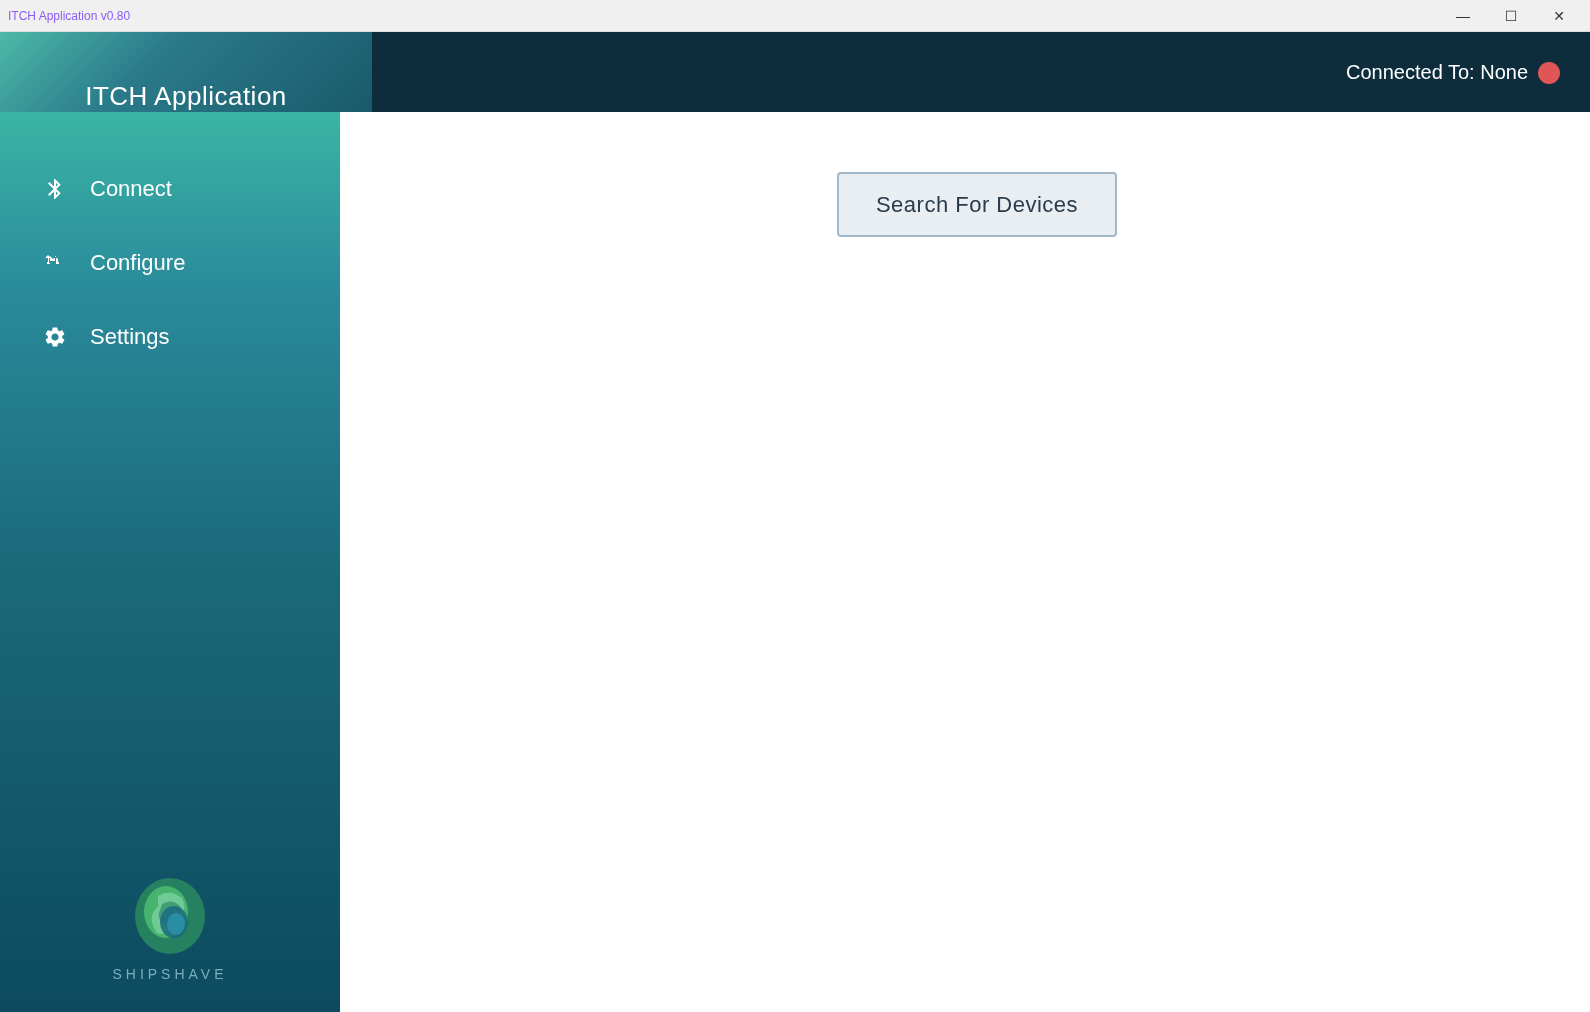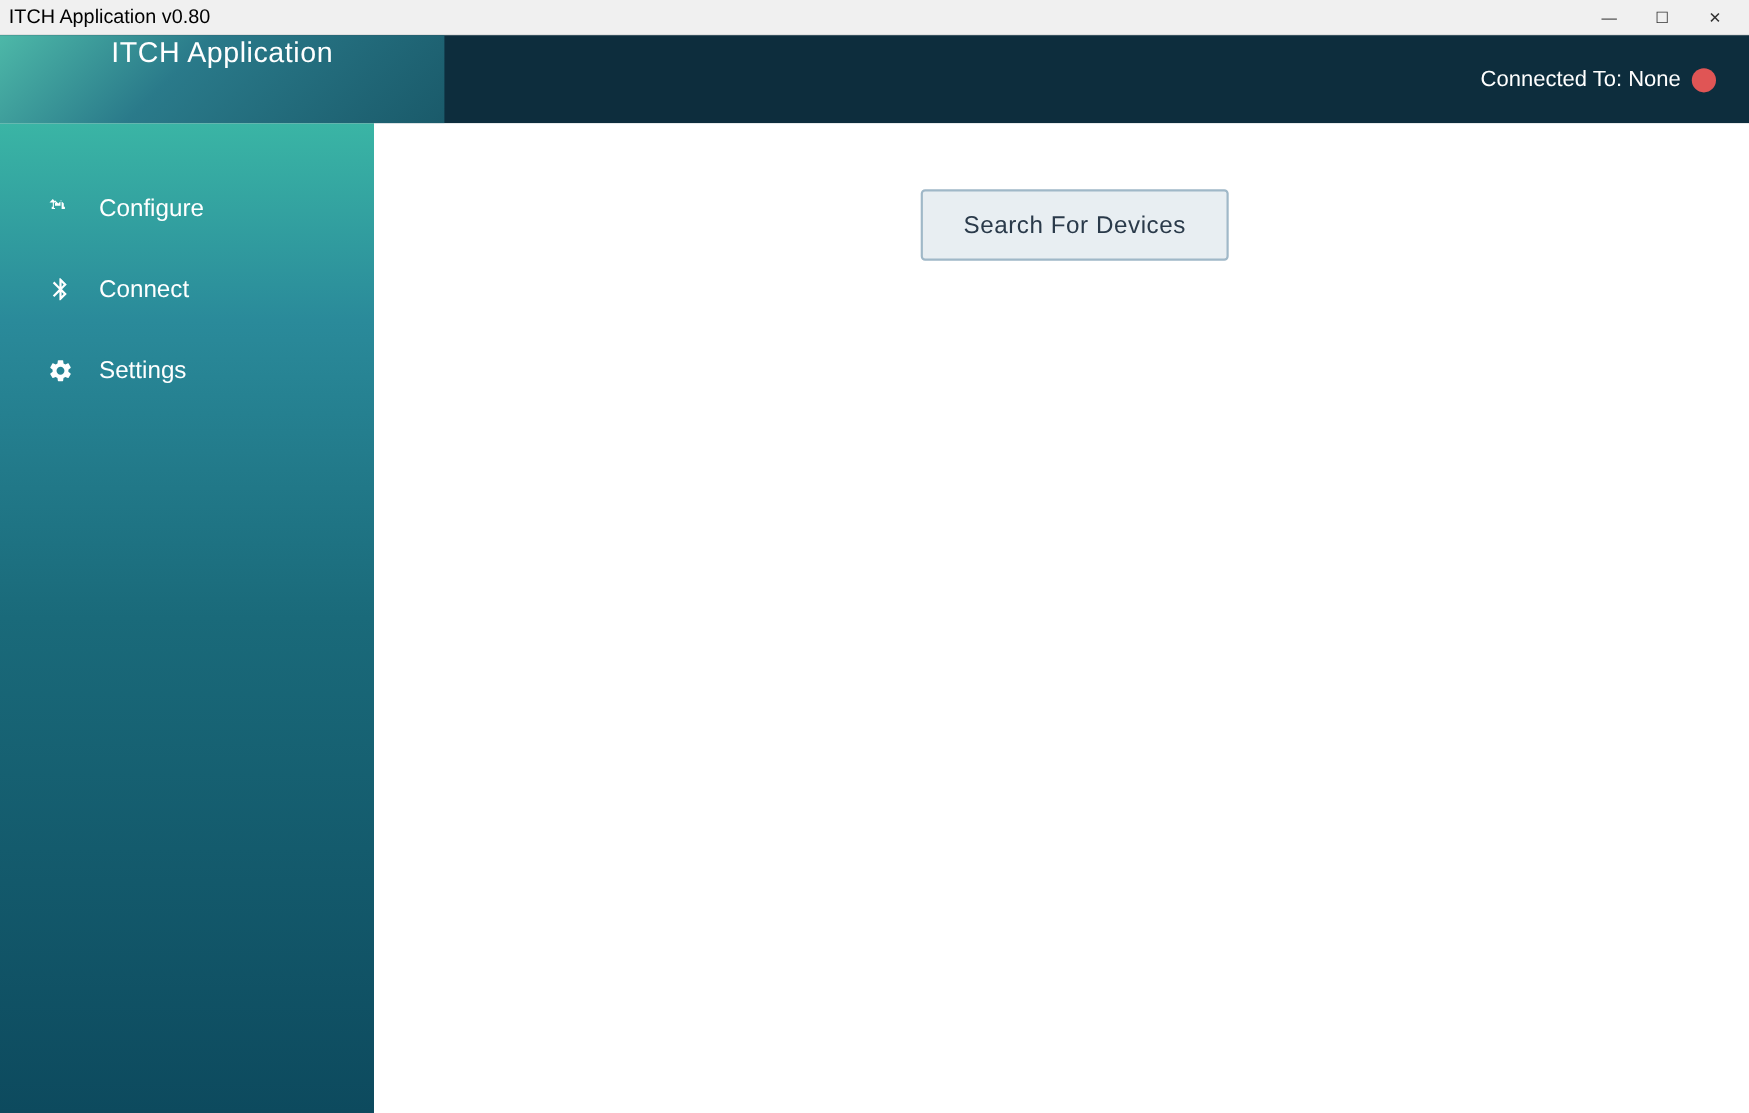--- a/index.html
+++ b/index.html
@@ -22,22 +22,22 @@
       height: 32px;
       background: #f0f0f0;
       display: flex;
       align-items: center;
       justify-content: space-between;
       padding: 0 8px;
       border-bottom: 1px solid #ddd;
     }
 
     .title-bar-text {
-      font-size: 18px;
-      color: #000000;
+      font-size: 12px;
+      color: #8b5cf6;
     }
 
     .title-bar-controls {
       display: flex;
       gap: 2px;
     }
 
     .title-bar-btn {
       width: 46px;
       height: 32px;
@@ -63,25 +63,25 @@
     .app-header {
       width: 100%;
       height: 80px;
       background: #0d2d3d;
       display: flex;
       align-items: center;
       justify-content: space-between;
     }
 
     .header-title-area {
-      width: 404px;
+      width: 372px;
       height: 100%;
       background: linear-gradient(135deg, #4db8a8 0%, #2a7a8a 40%, #1a5a6a 100%);
       display: flex;
-      align-items: flex-start;
+      align-items: flex-end;
       justify-content: center;
     }
 
     .header-title {
       color: white;
       font-size: 26px;
       font-weight: 400;
       letter-spacing: 0.5px;
     }
 
@@ -215,45 +215,57 @@
     </div>
   </div>
 
   <div class="main-layout">
 
     <div class="sidebar">
 
       <div class="nav-item">
         <div class="nav-icon">
           <svg width="24" height="24" viewBox="0 0 24 24" fill="white">
+            <path d="M17.71 7.71L12 2h-1v7.59L6.41 5 5 6.41 10.59 12 5 17.59 6.41 19 11 14.41V22h1l5.71-5.71-4.3-4.29 4.3-4.29zM13 5.83l1.88 1.88L13 9.59V5.83zm1.88 10.46L13 18.17v-3.76l1.88 1.88z"></path>
+          </svg>
+        </div>
+        <span class="nav-label">Connect</span>
+      </div>
+
+      <div class="nav-item">
+        <div class="nav-icon">
+          <svg width="24" height="24" viewBox="0 0 24 24" fill="white">
             <path d="M15 7v4h1v2h-3V5l-3 3-3-3v8H4v-2h1V7H2l3-3 3 3h-2v5h1v-2h5V5l3 3z"></path>
           </svg>
         </div>
         <span class="nav-label">Configure</span>
-      </div>
-
-      <div class="nav-item">
-        <div class="nav-icon">
-          <svg width="24" height="24" viewBox="0 0 24 24" fill="white">
-            <path d="M17.71 7.71L12 2h-1v7.59L6.41 5 5 6.41 10.59 12 5 17.59 6.41 19 11 14.41V22h1l5.71-5.71-4.3-4.29 4.3-4.29zM13 5.83l1.88 1.88L13 9.59V5.83zm1.88 10.46L13 18.17v-3.76l1.88 1.88z"></path>
-          </svg>
-        </div>
-        <span class="nav-label">Connect</span>
       </div>
 
 
       <div class="nav-item">
         <div class="nav-icon">
           <svg width="24" height="24" viewBox="0 0 24 24" fill="white">
             <path d="M19.14,12.94c0.04-0.3,0.06-0.61,0.06-0.94c0-0.32-0.02-0.64-0.07-0.94l2.03-1.58c0.18-0.14,0.23-0.41,0.12-0.61 l-1.92-3.32c-0.12-0.22-0.37-0.29-0.59-0.22l-2.39,0.96c-0.5-0.38-1.03-0.7-1.62-0.94L14.4,2.81c-0.04-0.24-0.24-0.41-0.48-0.41 h-3.84c-0.24,0-0.43,0.17-0.47,0.41L9.25,5.35C8.66,5.59,8.12,5.92,7.63,6.29L5.24,5.33c-0.22-0.08-0.47,0-0.59,0.22L2.74,8.87 C2.62,9.08,2.66,9.34,2.86,9.48l2.03,1.58C4.84,11.36,4.8,11.69,4.8,12s0.02,0.64,0.07,0.94l-2.03,1.58 c-0.18,0.14-0.23,0.41-0.12,0.61l1.92,3.32c0.12,0.22,0.37,0.29,0.59,0.22l2.39-0.96c0.5,0.38,1.03,0.7,1.62,0.94l0.36,2.54 c0.05,0.24,0.24,0.41,0.48,0.41h3.84c0.24,0,0.44-0.17,0.47-0.41l0.36-2.54c0.59-0.24,1.13-0.56,1.62-0.94l2.39,0.96 c0.22,0.08,0.47,0,0.59-0.22l1.92-3.32c0.12-0.22,0.07-0.47-0.12-0.61L19.14,12.94z M12,15.6c-1.98,0-3.6-1.62-3.6-3.6 s1.62-3.6,3.6-3.6s3.6,1.62,3.6,3.6S13.98,15.6,12,15.6z"></path>
           </svg>
         </div>
         <span class="nav-label">Settings</span>
       </div>
 
+      <div class="sidebar-logo">
+        <svg class="logo-graphic" viewBox="0 0 80 80" width="80" height="80">
+
+          <ellipse cx="40" cy="40" rx="35" ry="38" fill="#2a8a60" opacity="0.85"></ellipse>
+          <ellipse cx="36" cy="36" rx="22" ry="26" fill="#4ab870" opacity="0.9"></ellipse>
+          <path d="M28 20 Q40 12 52 22 Q58 32 50 42 Q44 50 36 56 Q28 62 24 52 Q18 40 28 30 Z" fill="#7ad0a0" opacity="0.8"></path>
+          <path d="M32 28 Q42 22 50 30 Q54 38 46 46 Q40 52 34 48 Q26 42 30 34 Z" fill="#3a9870" opacity="0.85"></path>
+          <ellipse cx="44" cy="46" rx="14" ry="16" fill="#1a6a80" opacity="0.85"></ellipse>
+          <ellipse cx="46" cy="48" rx="9" ry="11" fill="#2a90a8" opacity="0.9"></ellipse>
+        </svg>
+        <span class="logo-text">SHIPSHAVE</span>
+      </div>
     </div>
 
     <div class="content-area">
       <button class="search-btn">Search For Devices</button>
     </div>
 
   </div>
 </div>
 
 </body></html>

